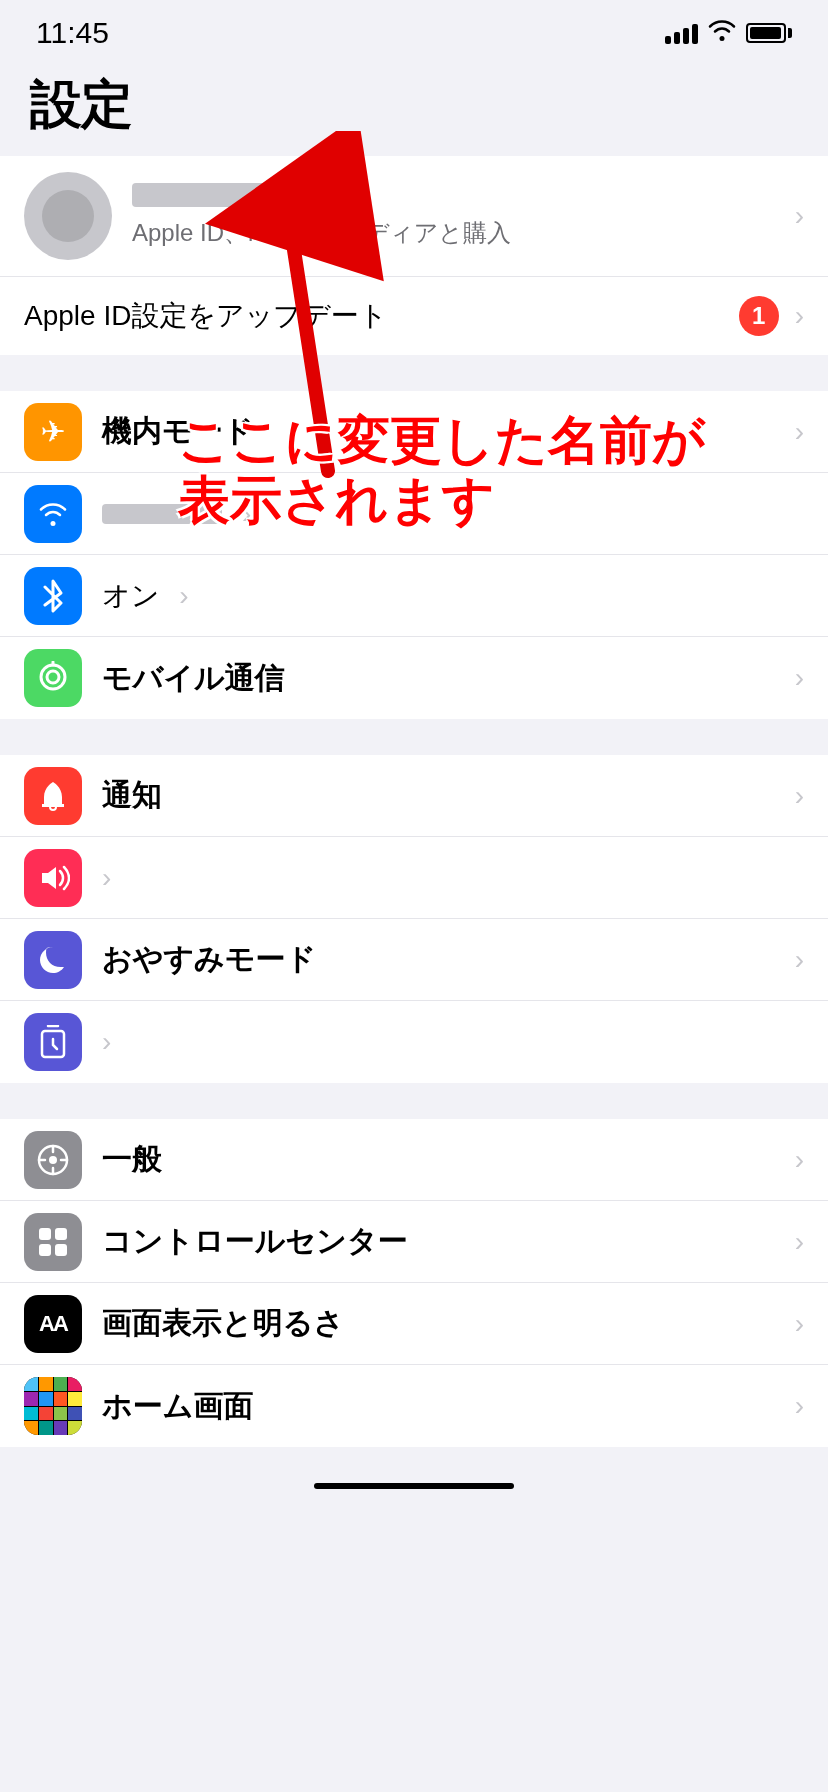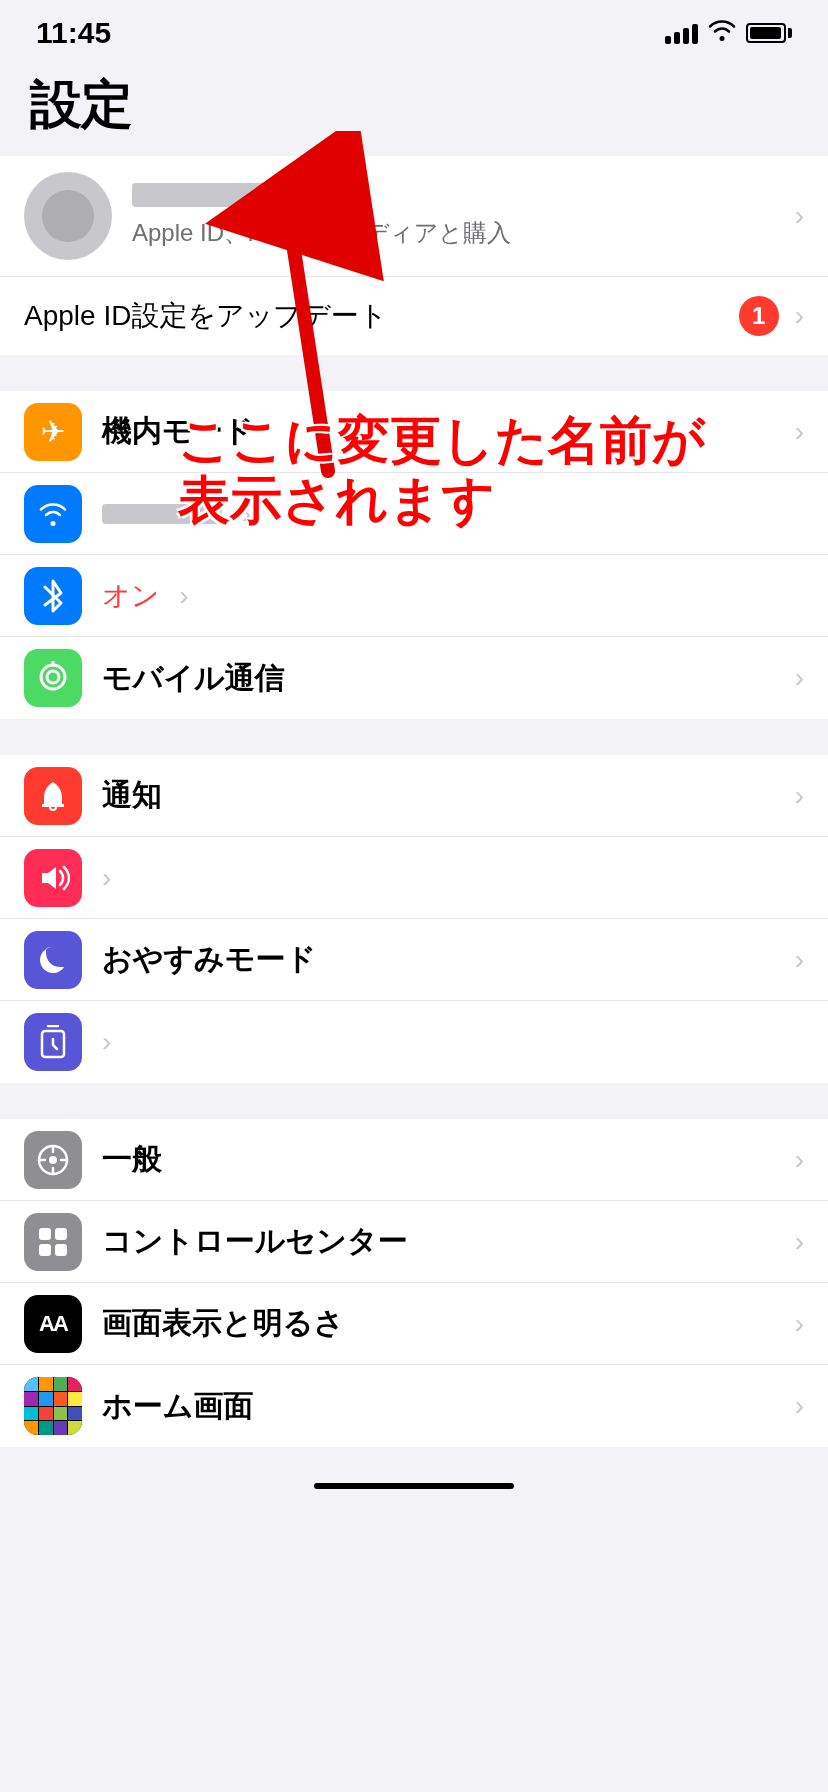--- a/index.html
+++ b/index.html
@@ -17,21 +17,21 @@
     .status-bar {
       background: #f2f2f7;
       display: flex;
       justify-content: space-between;
       align-items: center;
       padding: 14px 36px 8px 36px;
       height: 60px;
     }
     .status-time {
       font-size: 30px;
-      font-weight: 700;
+      font-weight: 400;
       color: #000;
     }
     .status-icons {
       display: flex;
       align-items: center;
       gap: 10px;
     }
     .signal-bars {
       display: flex;
       align-items: flex-end;
@@ -211,21 +211,21 @@
     .icon-display { background: #000000; }
 
     .setting-label {
       flex: 1;
       font-size: 30px;
       color: #000;
       font-weight: bold;
     }
     .setting-value {
       font-size: 28px;
-      color: #ef4444;
+      color: #000000;
     }
     .annotation-text-line {
       font-size: 52px;
       font-weight: 900;
       color: #ff0000;
       line-height: 1.15;
       text-shadow: 2px 2px 0 #fff, -2px -2px 0 #fff, 2px -2px 0 #fff, -2px 2px 0 #fff;
       white-space: nowrap;
     }
 

